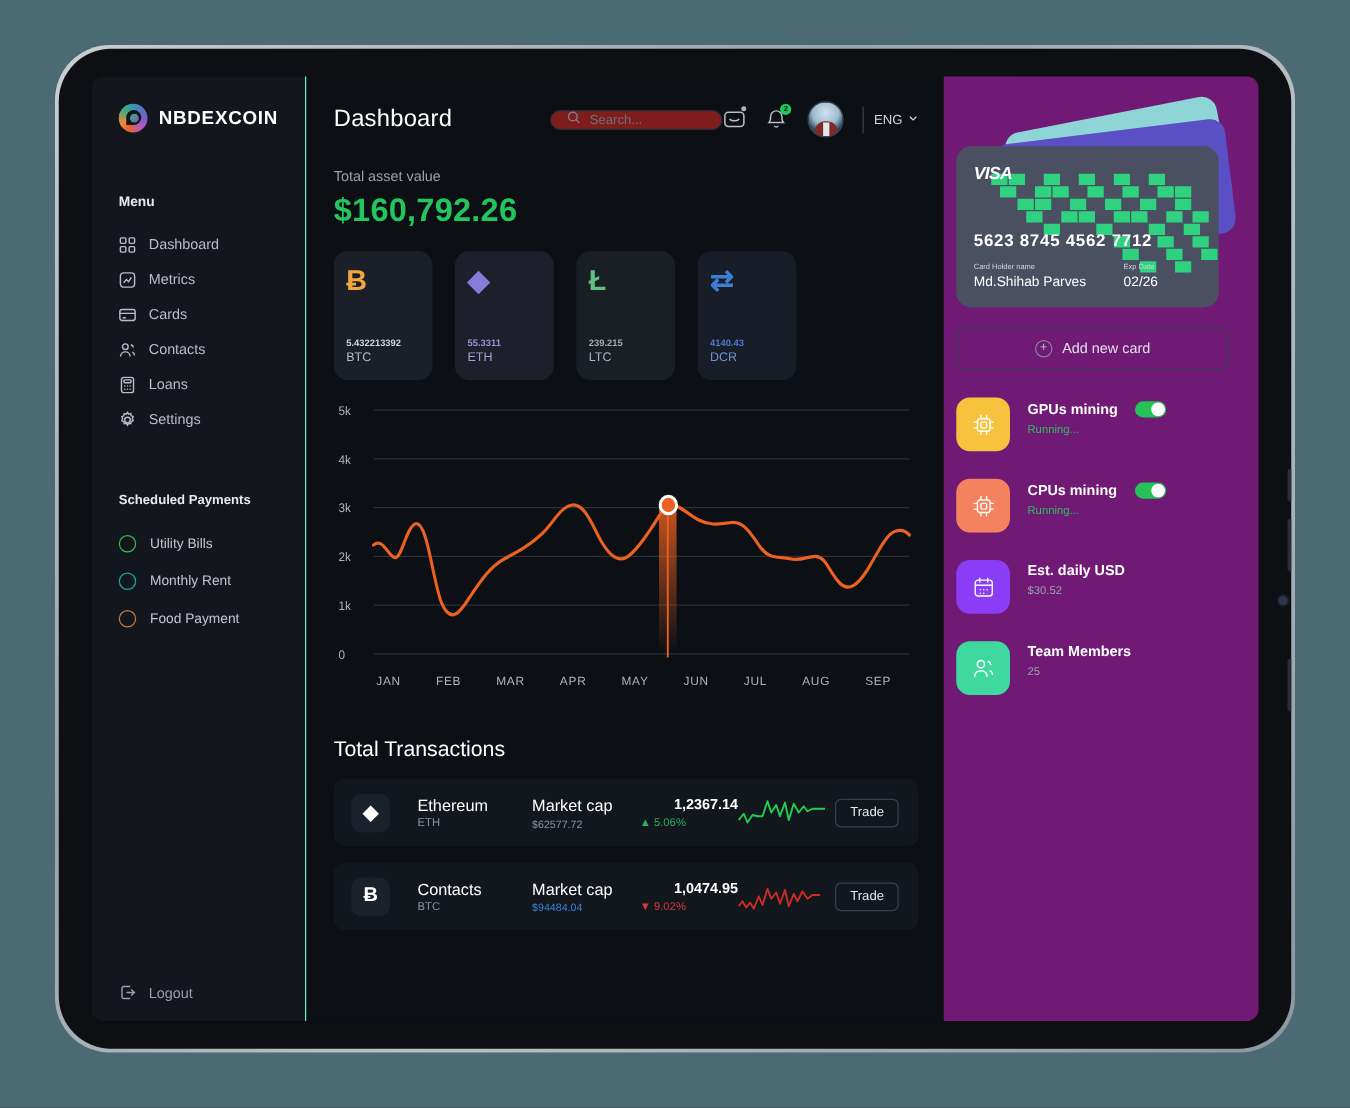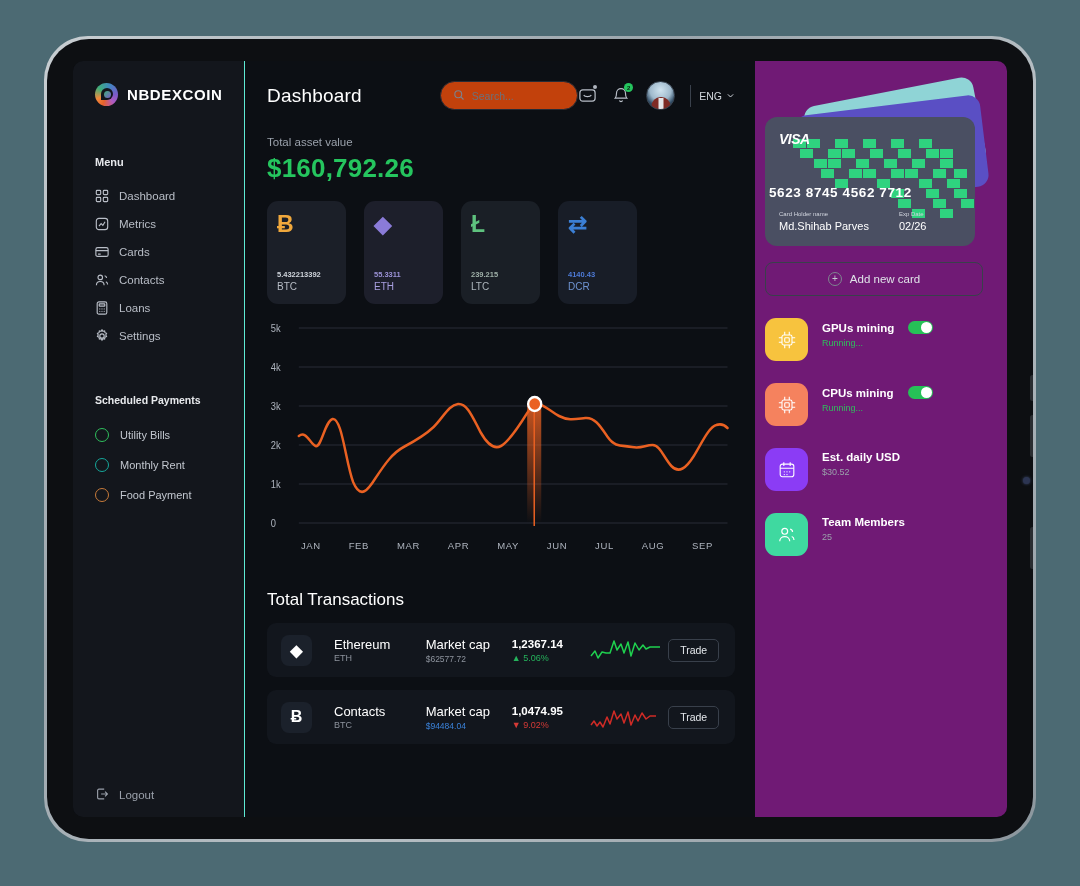--- a/index.html
+++ b/index.html
@@ -96,22 +96,22 @@
   .main { flex:1; display:flex; min-width:0; }
   .center {
     flex:1; min-width:0;
     padding: 20px 20px 0 22px;
     background: #0c0f14;
     overflow:hidden;
   }
   .topbar { display:flex; align-items:center; justify-content:space-between; }
   .page-title { color:#fff; font-size:19px; font-weight:500; letter-spacing:.2px; }
   .search {
-    width: 200px; height: 29px; border-radius:15px;
-    border:1px solid #262b35; background:#c2410c;
+    width: 200px; height: 16px; border-radius:15px;
+    border:1px solid #262b35; background:#7f1d1d;
     display:flex; align-items:center; gap:7px; padding:0 12px;
     margin-left: 78px;
   }
   .search input {
     background:transparent; border:0; outline:0;
     color:#cfd4db; font-size:10.5px; font-family:inherit; width:100%;
   }
   .search input::placeholder { color:#6b717c; }
   .tb-right { display:flex; align-items:center; gap:15px; }
   .ic-btn { position:relative; cursor:pointer; width:19px; height:19px; }
@@ -152,37 +152,37 @@
     height:54px; border-radius:9px; background:#12161d; padding:0 16px 0 14px;
   }
   .tx-ico { width:31px; height:31px; border-radius:8px; background:#1b212b; display:flex; align-items:center; justify-content:center; color:#fff; font-size:16px; font-weight:700; flex:0 0 31px; }
   .tx-name { margin-left:22px; width:98px; }
   .tx-name .n { color:#fff; font-size:13px; }
   .tx-name .s { color:#8d939d; font-size:9px; margin-top:1px; }
   .tx-cap { width:92px; }
   .tx-cap .n { color:#fff; font-size:13px; }
   .tx-cap .s { font-size:8.5px; margin-top:2px; }
   .tx-price { width:84px; text-align:left; }
-  .tx-price .n { color:#fff; font-size:11.5px; font-weight:700; }
+  .tx-price .n { color:#fff; font-size:11.5px; font-weight:700;text-align:right; }
   .tx-price .c { font-size:9px; margin-top:3px; }
   .tx-spark { flex:1; display:flex; align-items:center; }
   .trade-btn { width:54px; height:23px; border-radius:5px; border:1px solid #39404b; background:transparent; color:#e4e7eb; font-size:10.5px; font-family:inherit; cursor:pointer; }
 
   
   .right { width:252px; flex:0 0 252px; background:#701a75; padding:24px 24px 0 10px; }
   .card-stack { position:relative; height:165px; }
   .c-back1 { position:absolute; right:2px; top:6px; width:172px; height:88px; border-radius:12px; background:#8fd4d6; transform:rotate(-11deg); }
   .c-back2 { position:absolute; right:-2px; top:20px; width:186px; height:92px; border-radius:12px; background:#5a4fc4; transform:rotate(-7deg); }
   .c-front {
     position:absolute; left:0; top:32px; width:210px; height:129px;
     border-radius:12px; background:#4a4f62; overflow:hidden; padding:13px 14px;
   }
   .pix { position:absolute; width:13px; height:9px; background:#2fd37f; }
   .visa { color:#fff; font-size:14px; font-weight:800; font-style:italic; letter-spacing:-.5px; position:relative; z-index:3; }
-  .cnum { color:#fff; font-size:13.5px; font-weight:700; letter-spacing:.6px; position:absolute; left:4px; top:68px; z-index:3; }
+  .cnum { color:#fff; font-size:13.5px; font-weight:700; letter-spacing:.6px; position:absolute; left:14px; top:68px; z-index:3; }
   .cmeta { position:absolute; left:14px; top:94px; display:flex; gap:30px; z-index:3; }
   .cmeta .lbl { color:#d2d6df; font-size:6px; }
   .cmeta .val { color:#fff; font-size:11px; font-weight:500; margin-top:3px; }
 
   .addcard {
     margin-top:12px; width:100%; height:34px; border-radius:8px;
     border:1px solid #39404b; background:transparent;
     display:flex; align-items:center; justify-content:center; gap:8px;
     color:#dfe3e8; font-size:11.5px; cursor:pointer; font-family:inherit;
   }

